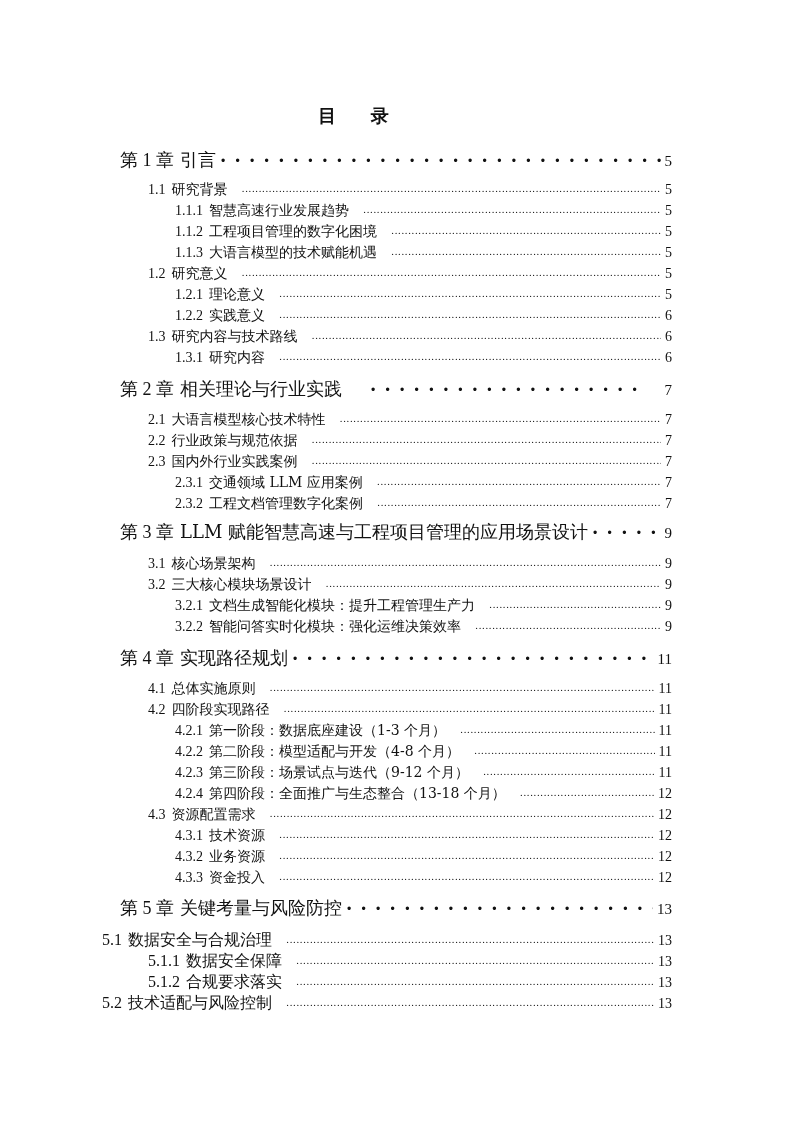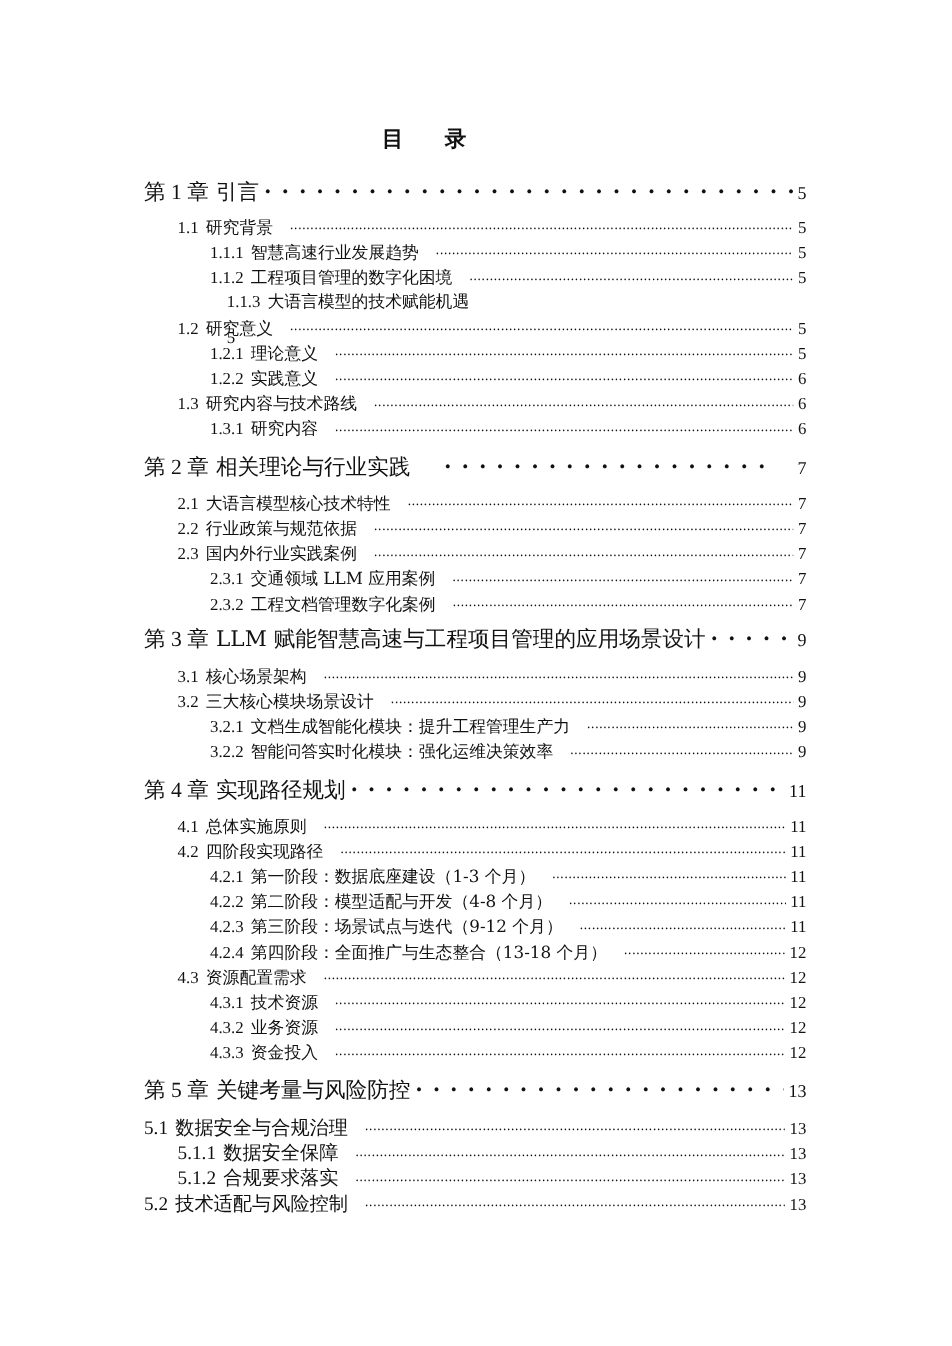--- a/index.html
+++ b/index.html
@@ -12,21 +12,21 @@
   .row .label { flex: 0 0 auto; }
   .row .leader { flex: 1 1 auto; overflow: hidden; margin: 0 4px; position: relative; height: 1em; }
   .row .page { flex: 0 0 auto; text-align: right; }
   .ch { font-size: 18px; left: 120px; }
   .ch .leader::after { content: ". . . . . . . . . . . . . . . . . . . . . . . . . . . . . . . . . . . . . . . . . . . . . . . . . . . . . . . . . . . . . . . . . . . . ";
         position: absolute; left: 0; bottom: 0; letter-spacing: 1px; font-weight: bold; white-space: nowrap; }
   .ch .page { font-family: "Liberation Serif", serif; font-size: 15px; }
   .l2, .l3 { font-size: 14px; }
   .l2 { left: 148px; }
   .l3 { left: 175px; }
-  .l2b { left: 120px; justify-content: center; }
+  .l2b { left: 102px; justify-content: center; }
   .l3b { left: 148px; }
   .l2 .leader, .l3 .leader, .l2b .leader, .l3b .leader { margin-left: 14px; }
   .l2 .leader::after, .l3 .leader::after, .l2b .leader::after, .l3b .leader::after {
         content: "..........................................................................................................................................................................................";
         position: absolute; left: 0; bottom: 0; font-size: 10px; letter-spacing: 0.2px; white-space: nowrap; }
   .page { font-family: "Liberation Serif", serif; font-size: 14px; }
   .num { font-family: "Liberation Serif", serif; margin-right: 6px; }
 </style>
 </head>
 <body>
@@ -47,21 +47,21 @@
     <div class="row l3" style="top: 201px;">
       <span class="label"><span class="num">1.1.1</span><span>智慧高速行业发展趋势</span></span>
       <span class="leader"></span>
       <span class="page">5</span>
     </div>
     <div class="row l3" style="top: 222px;">
       <span class="label"><span class="num">1.1.2</span><span>工程项目管理的数字化困境</span></span>
       <span class="leader"></span>
       <span class="page">5</span>
     </div>
-    <div class="row l3" style="top: 243px; flex-direction: column;">
+    <div class="row l3" style="top: 243px;">
       <span class="label"><span class="num">1.1.3</span><span>大语言模型的技术赋能机遇</span></span>
       <span class="leader"></span>
       <span class="page">5</span>
     </div>
     <div class="row l2" style="top: 264px;">
       <span class="label"><span class="num">1.2</span><span>研究意义</span></span>
       <span class="leader"></span>
       <span class="page">5</span>
     </div>
     <div class="row l3" style="top: 285px;">

